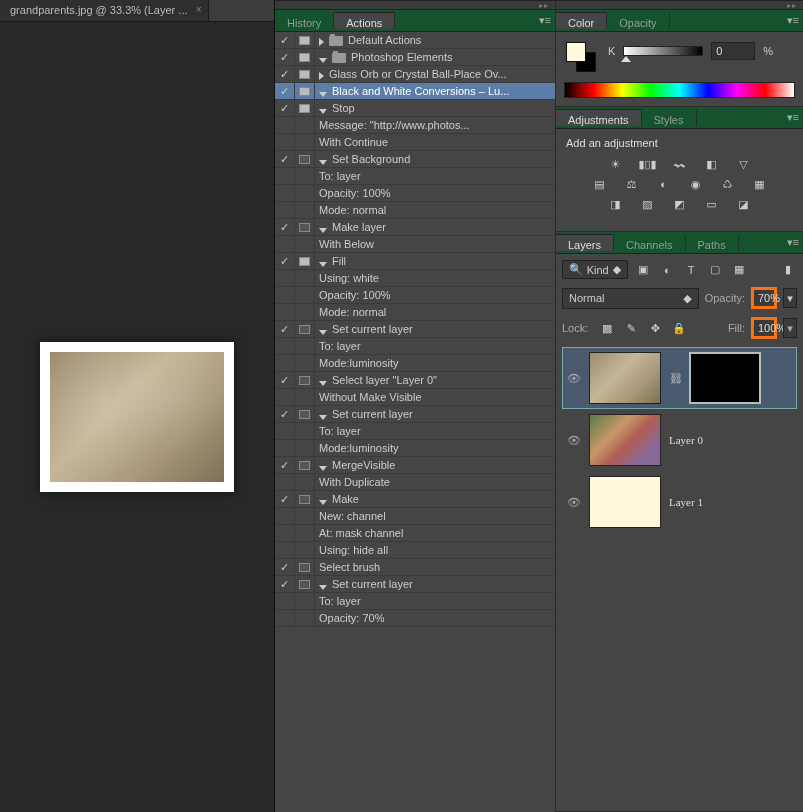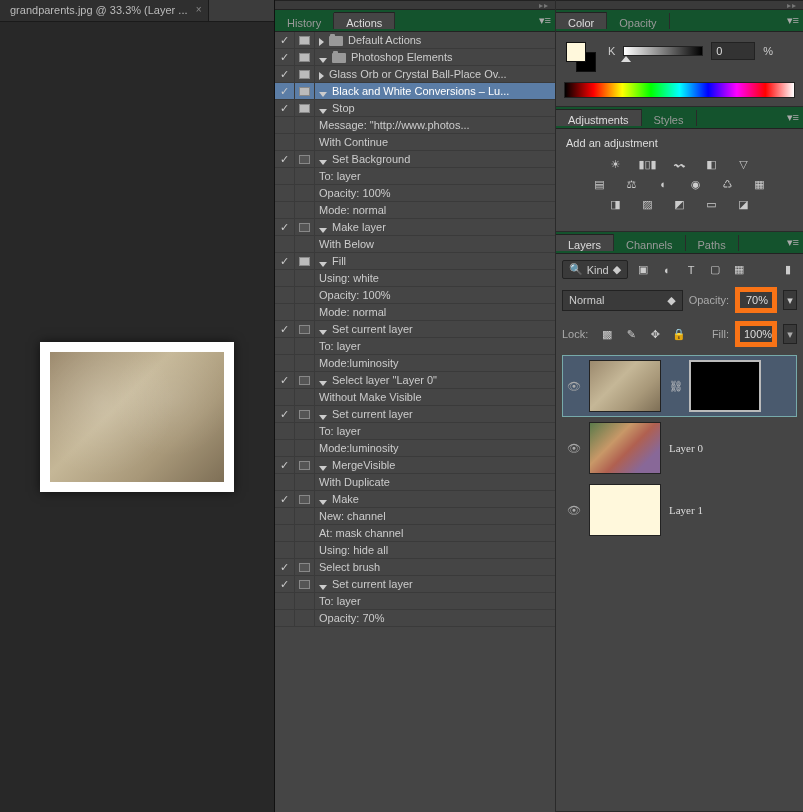--- a/index.html
+++ b/index.html
@@ -48,21 +48,21 @@
 .adj-title { color:#ddd; margin-bottom:8px; }
 .icon-grid { display:flex; justify-content:center; gap:14px; margin:6px 0; }
 .aicn { width:18px; height:14px; color:#ccc; display:flex; align-items:center; justify-content:center; }
 .layers-body { padding:6px; display:flex; flex-direction:column; gap:8px; flex:1; }
 .lrow1 { display:flex; align-items:center; gap:6px; }
 .kind { display:flex; align-items:center; gap:4px; background:#3a3a3a; border:1px solid #222; padding:2px 6px; border-radius:2px; }
 .mini { width:18px; height:18px; display:flex; align-items:center; justify-content:center; color:#ccc; }
 .lrow2 { display:flex; align-items:center; gap:6px; }
 .blend { flex:1; background:#3a3a3a; border:1px solid #222; padding:3px 6px; display:flex; justify-content:space-between; align-items:center; }
 .op-label{color:#aaa;}
-.pct-input { width:42px; background:#3a3a3a; border:5px solid #f97316; padding:2px 4px; text-align:right; color:#ddd; }
+.pct-input { width:26px; background:#3a3a3a; border:3px solid #f97316; padding:2px 4px; text-align:right; color:#ddd; }
 .pct-btn { width:14px; height:20px; background:#3a3a3a; border:1px solid #222; display:flex; align-items:center; justify-content:center; }
 .lrow3 { display:flex; align-items:center; gap:6px; font-size:10px; color:#aaa; }
 .lock-icns { display:flex; gap:6px; margin-left:4px; }
 .lyr { display:flex; align-items:center; gap:8px; padding:4px; border:1px solid transparent; }
 .lyr.sel { background:#4a5a6e; border:1px solid #7aa; }
 .eye { width:14px; color:#aaa; text-align:center; }
 .thumb { width:72px; height:52px; border:1px solid #222; background:#888; }
 .thumb.sepia{background:linear-gradient(135deg,#9c8a6e,#c5b797 40%,#a89879 70%,#7e6f56);}
 .thumb.color{background:linear-gradient(135deg,#5a7a4a,#c89868 35%,#b06050 55%,#886898 80%);}
 .thumb.cream { background:#fff8dc; }

